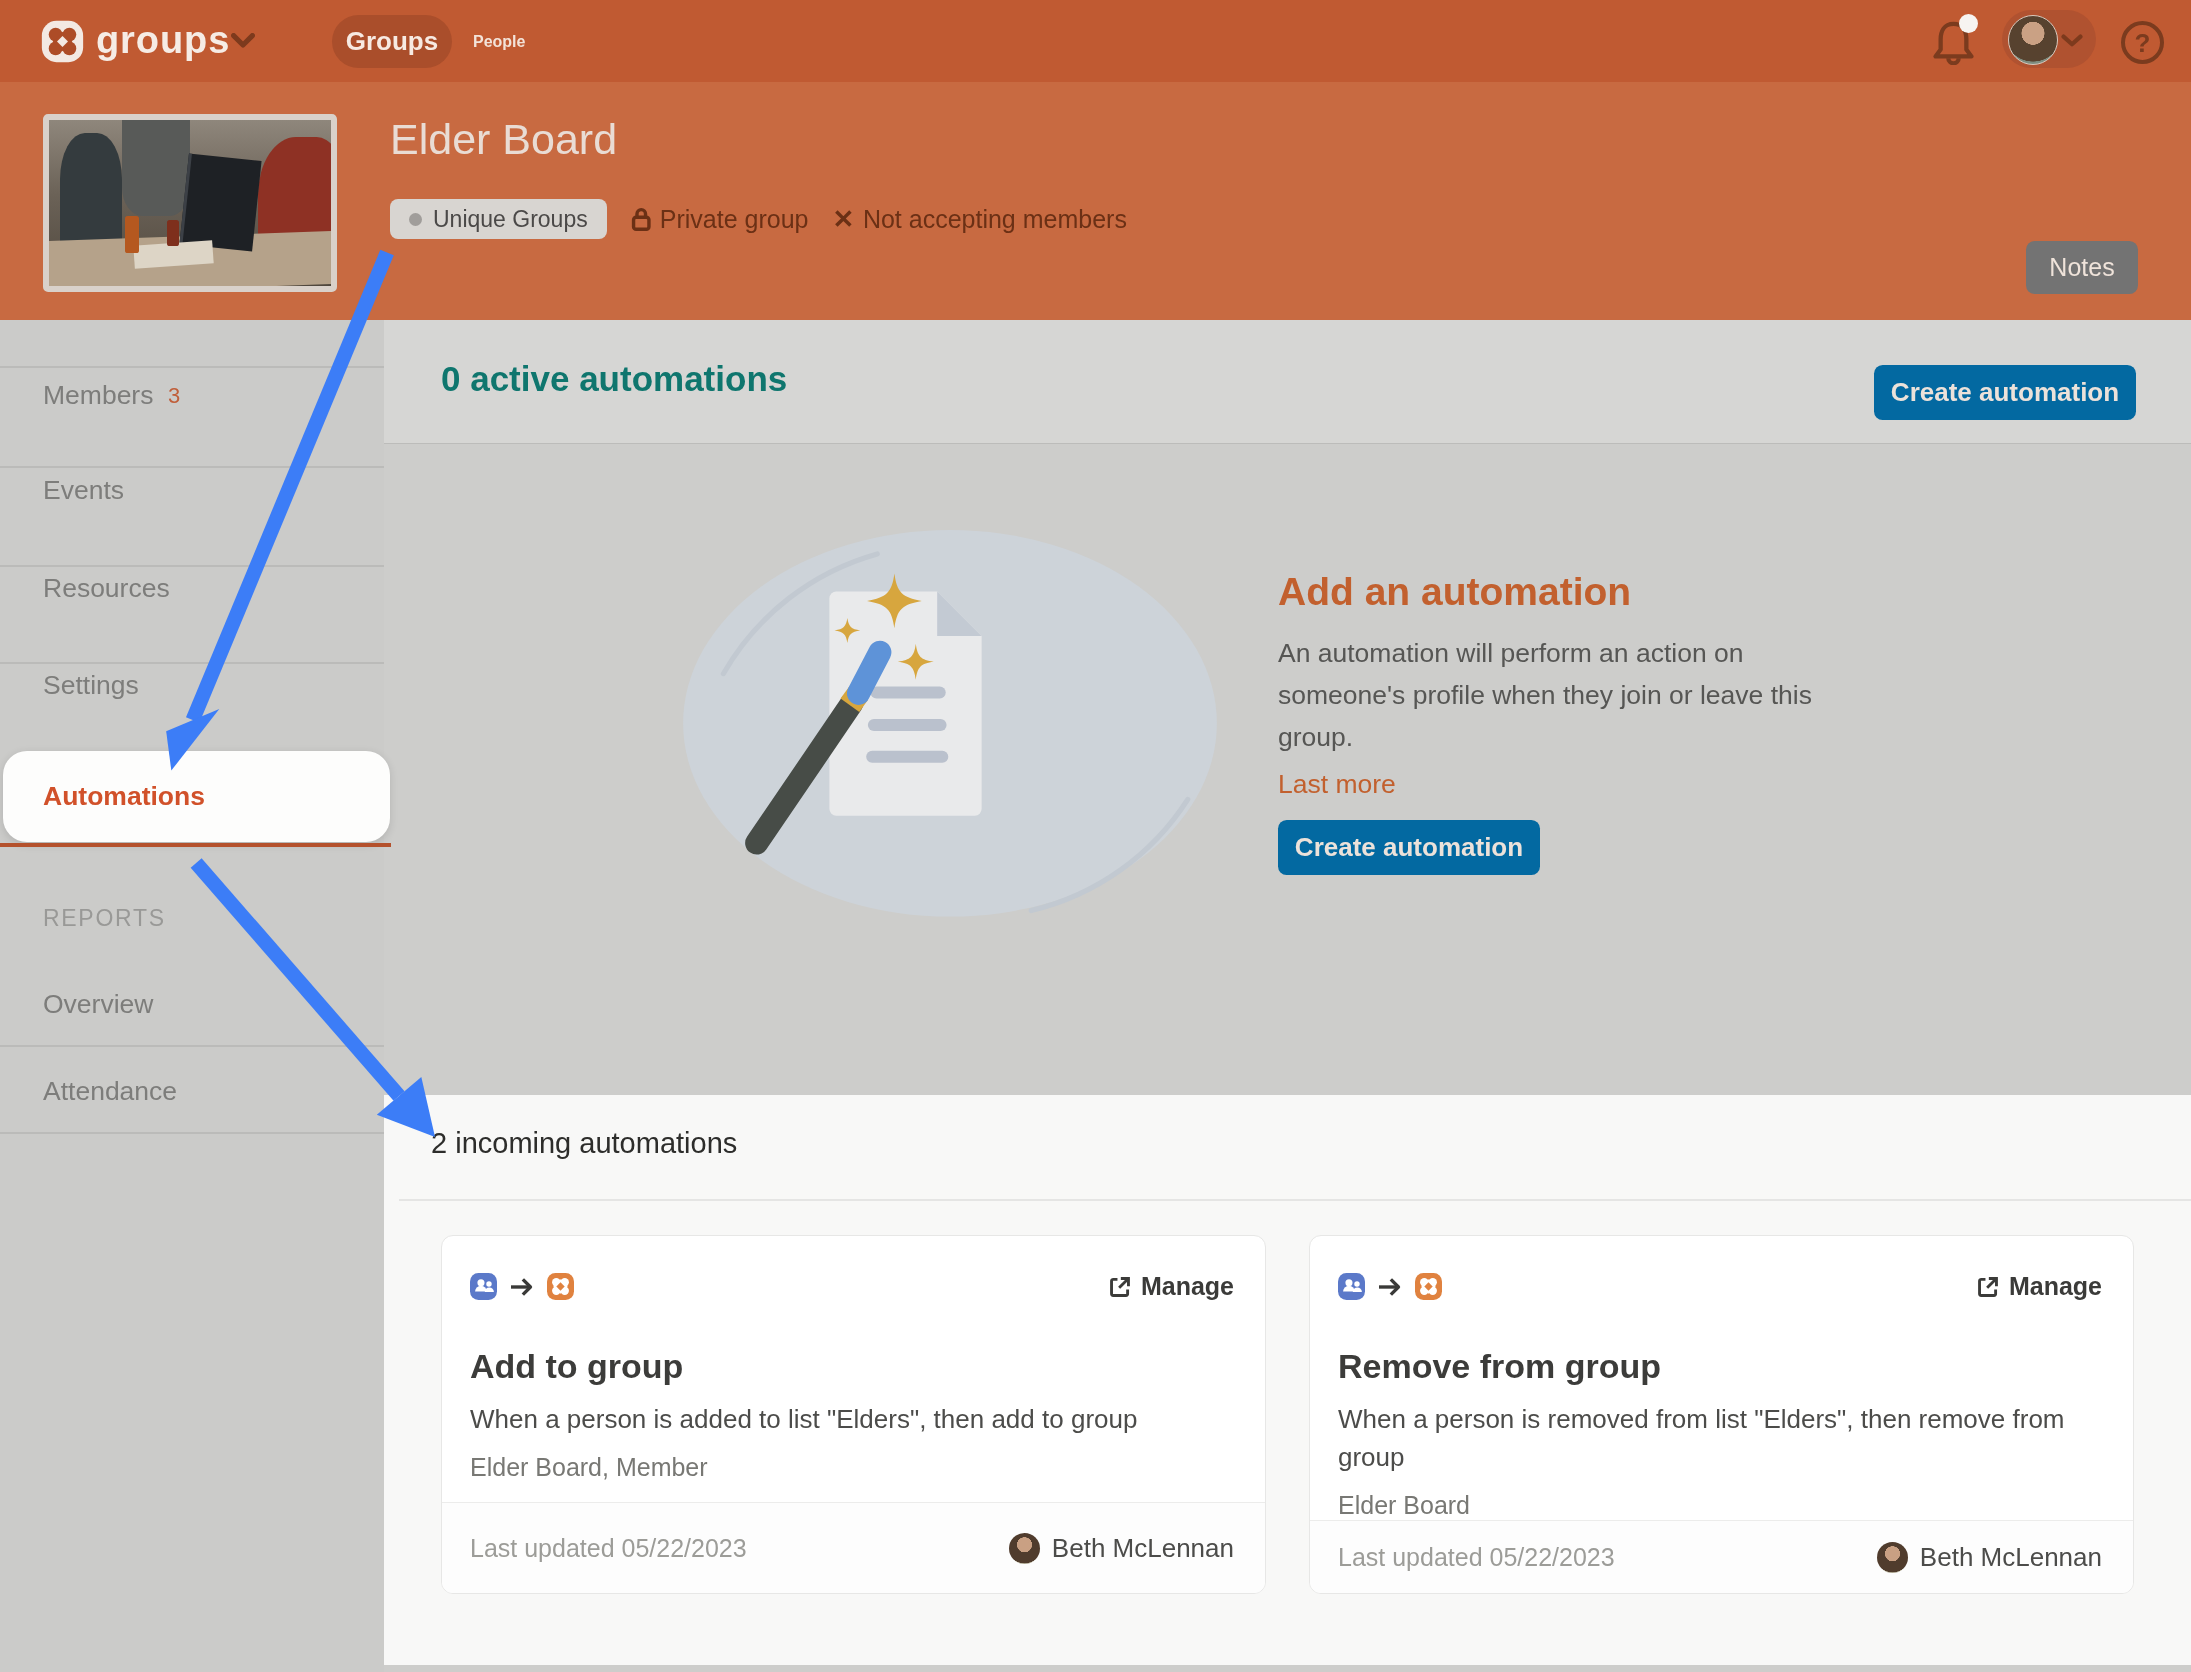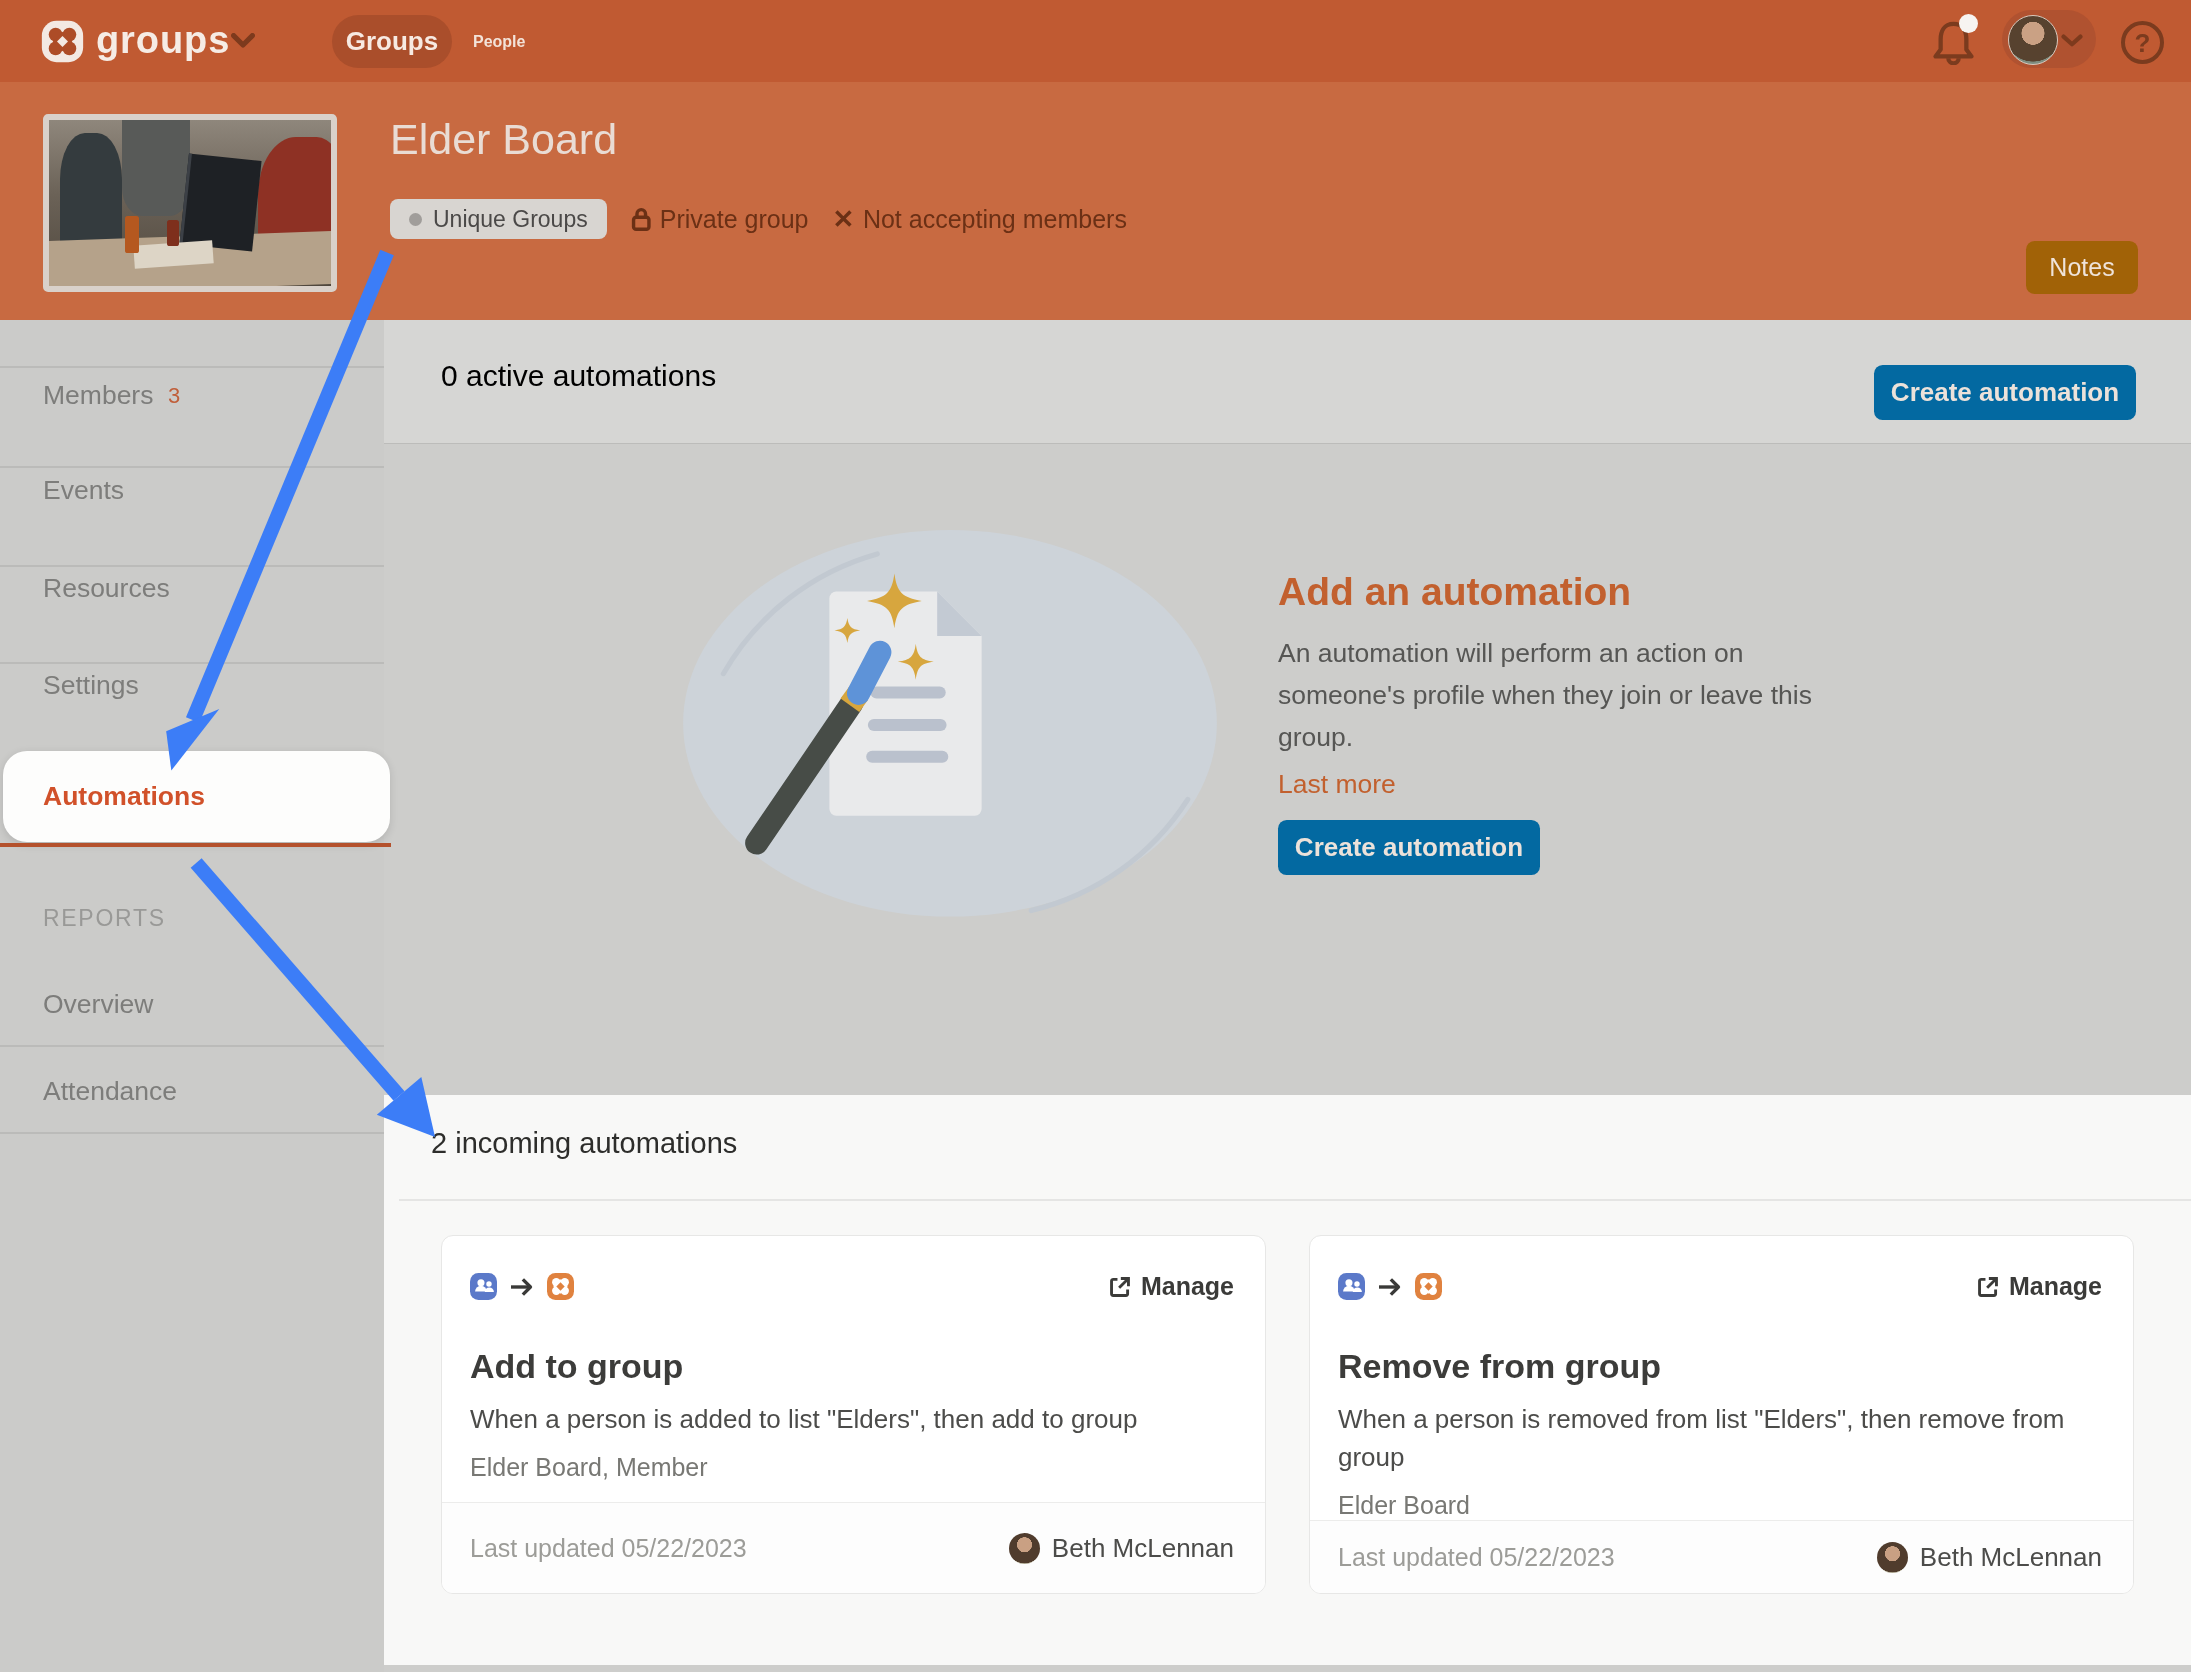--- a/index.html
+++ b/index.html
@@ -42,37 +42,37 @@
   .ph-pap  { left:30%; top:74%; width:28%; height:14%; background:#ddd5c6; transform:rotate(-4deg); }
   .ph-cup  { left:27%; top:58%; width:5%; height:22%; background:#b5581f; border-radius:2.6px; }
   .ph-glass{ left:42%; top:60%; width:4%; height:16%; background:#7e2f1c; border-radius:2.6px; }
   .group-title { left:390px; top:33px; font-size:43px; color:#e9dcd4; }
   .badges { left:390px; top:117px; height:40px; display:flex; align-items:center; gap:24px; }
   .badge-pill { display:flex; align-items:center; gap:11px; height:40px; padding:0 19px; border-radius:8px; background:#d8d5d1; }
   .badge-dot { width:13px; height:13px; border-radius:50%; background:#a09d9a; }
   .badge-label { font-size:23px; color:#4b4948; }
   .hmeta { display:flex; align-items:center; gap:8.6px; color:#6b3015; font-size:25px; font-weight:500; }
   .xglyph { font-size:26px; font-weight:bold; line-height:26px; }
-  .notes-btn { left:2026px; top:159px; width:112px; height:53px; border-radius:8.6px; background:#a16207;
+  .notes-btn { left:2026px; top:159px; width:112px; height:53px; border-radius:8.6px; background:#737373;
                color:#efe3da; font-size:25px; text-align:center; line-height:53px; cursor:pointer; }
 
   
   .sidebar { left:0; top:320px; width:384px; height:1353px; background:#cbcbc9; z-index:2; }
   .sb-div { left:0; width:384px; height:1.7px; background:#bbbbb9; }
   .sb-item { left:43px; font-size:26.5px; color:#7d7d7b; cursor:pointer; }
   .sb-badge { left:168px; font-size:22px; color:#c05f3a; }
   .sb-pill { left:3.4px; top:431px; width:387px; height:91px; background:#fdfdfc; border-radius:24px;
              box-shadow:0 2.6px 8.6px rgba(0,0,0,0.12); cursor:pointer; }
   .sb-pill-label { left:43px; top:431px; height:91px; line-height:91px; font-size:26.5px; font-weight:bold; color:#d1512a; cursor:pointer; }
   .sb-orange-line { left:0; top:523px; width:391px; height:4.3px; background:#b4512c; }
   .sb-reports { left:43px; top:585px; font-size:23px; color:#999997; letter-spacing:1.7px; }
 
   
   .toolbar { left:384px; top:320px; width:1807px; height:124px; background:#d6d6d4; border-bottom:1.7px solid #bcbcba; z-index:1; }
-  .toolbar-title { left:57px; top:39px; font-size:30px; color:#000000; }
+  .toolbar-title { left:57px; top:39px; font-size:35px; color:#0f766e;font-weight:bold; }
   .btn-orange { border-radius:8.6px; background:#0369a1; color:#ece2da; font-size:26px; font-weight:bold;
                 text-align:center; line-height:55px; cursor:pointer; }
   .toolbar-btn { left:1490px; top:45px; width:262px; height:55px; }
   .illus { left:676px; top:524px; width:548px; height:402px; }
   .empty-title { left:1278px; top:570px; font-size:39px; font-weight:bold; color:#c2602e; }
   .empty-body { left:1278px; top:632px; width:599px; font-size:26.5px; line-height:42px; color:#565654; }
   .empty-learn { left:1278px; top:769px; font-size:26.5px; color:#c2602e; cursor:pointer; }
   .empty-btn { left:1278px; top:820px; width:262px; height:55px; }
 
   

